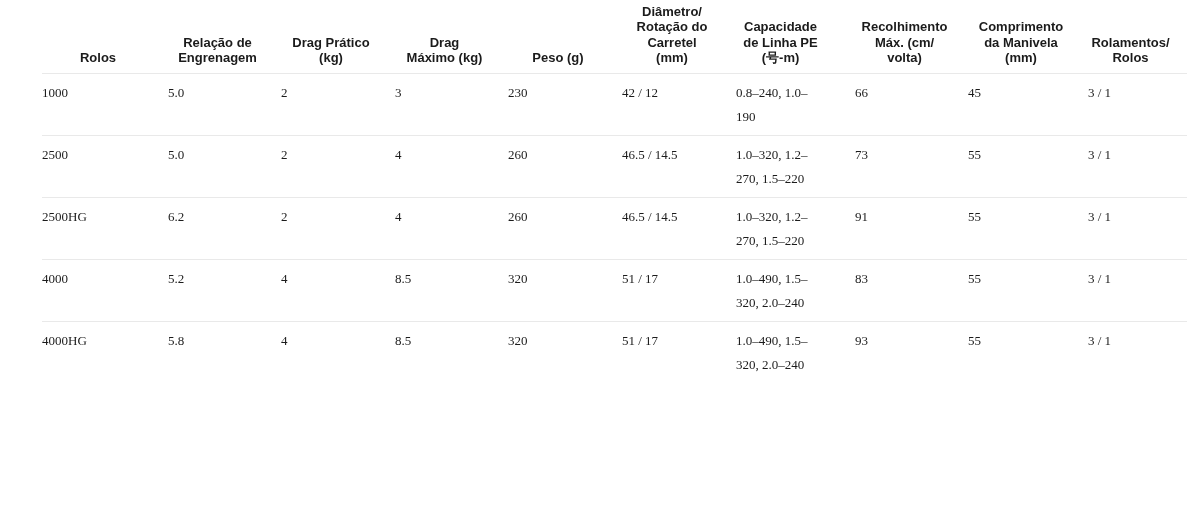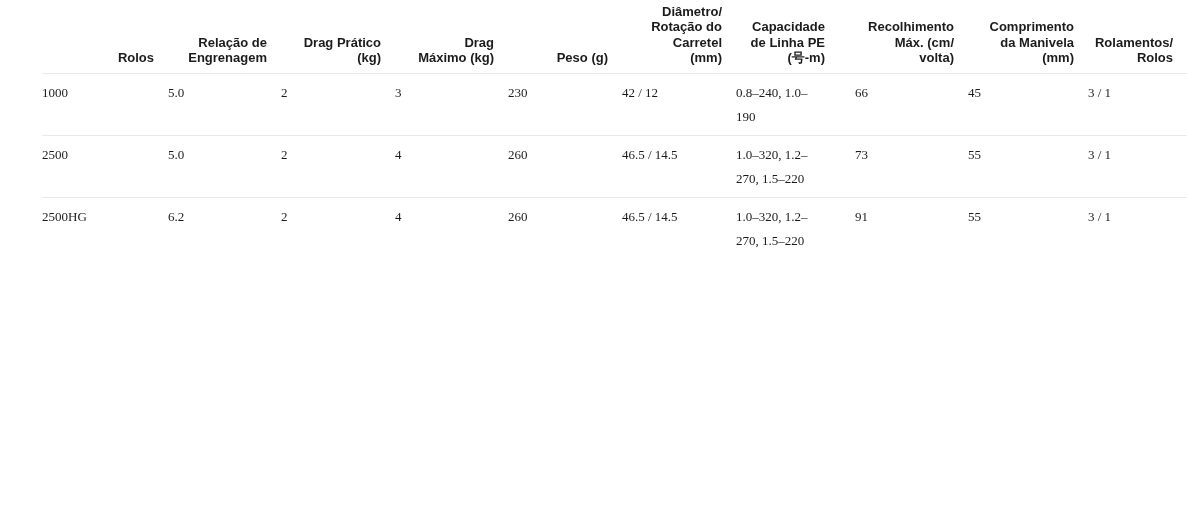--- a/index.html
+++ b/index.html
@@ -31,21 +31,21 @@
   col.c3 { width: 113px; }
   col.c4 { width: 114px; }
   col.c5 { width: 114px; }
   col.c6 { width: 119px; }
   col.c7 { width: 113px; }
   col.c8 { width: 120px; }
   col.c9 { width: 99px; }
   thead th {
     height: 73px;
     vertical-align: bottom;
-    text-align: right;
+    text-align: center;
     font-size: 13px;
     font-weight: 700;
     line-height: 15.5px;
     padding: 0 14px 7px 0;
     border-bottom: 1px solid var(--border);
     white-space: nowrap;
   }
   tbody td {
     height: 62px;
     vertical-align: top;
@@ -122,15 +122,39 @@
           <td>6.2</td>
           <td>2</td>
           <td>4</td>
           <td>260</td>
           <td>46.5 / 14.5</td>
           <td>1.0–320, 1.2–270, 1.5–220</td>
           <td>91</td>
           <td>55</td>
           <td>3 / 1</td>
         </tr>
+        <tr>
+          <td>4000</td>
+          <td>5.2</td>
+          <td>4</td>
+          <td>8.5</td>
+          <td>320</td>
+          <td>51 / 17</td>
+          <td>1.0–490, 1.5–320, 2.0–240</td>
+          <td>83</td>
+          <td>55</td>
+          <td>3 / 1</td>
+        </tr>
+        <tr>
+          <td>4000HG</td>
+          <td>5.8</td>
+          <td>4</td>
+          <td>8.5</td>
+          <td>320</td>
+          <td>51 / 17</td>
+          <td>1.0–490, 1.5–320, 2.0–240</td>
+          <td>93</td>
+          <td>55</td>
+          <td>3 / 1</td>
+        </tr>
       </tbody>
   </table>
 </div>
 
 </body></html>

